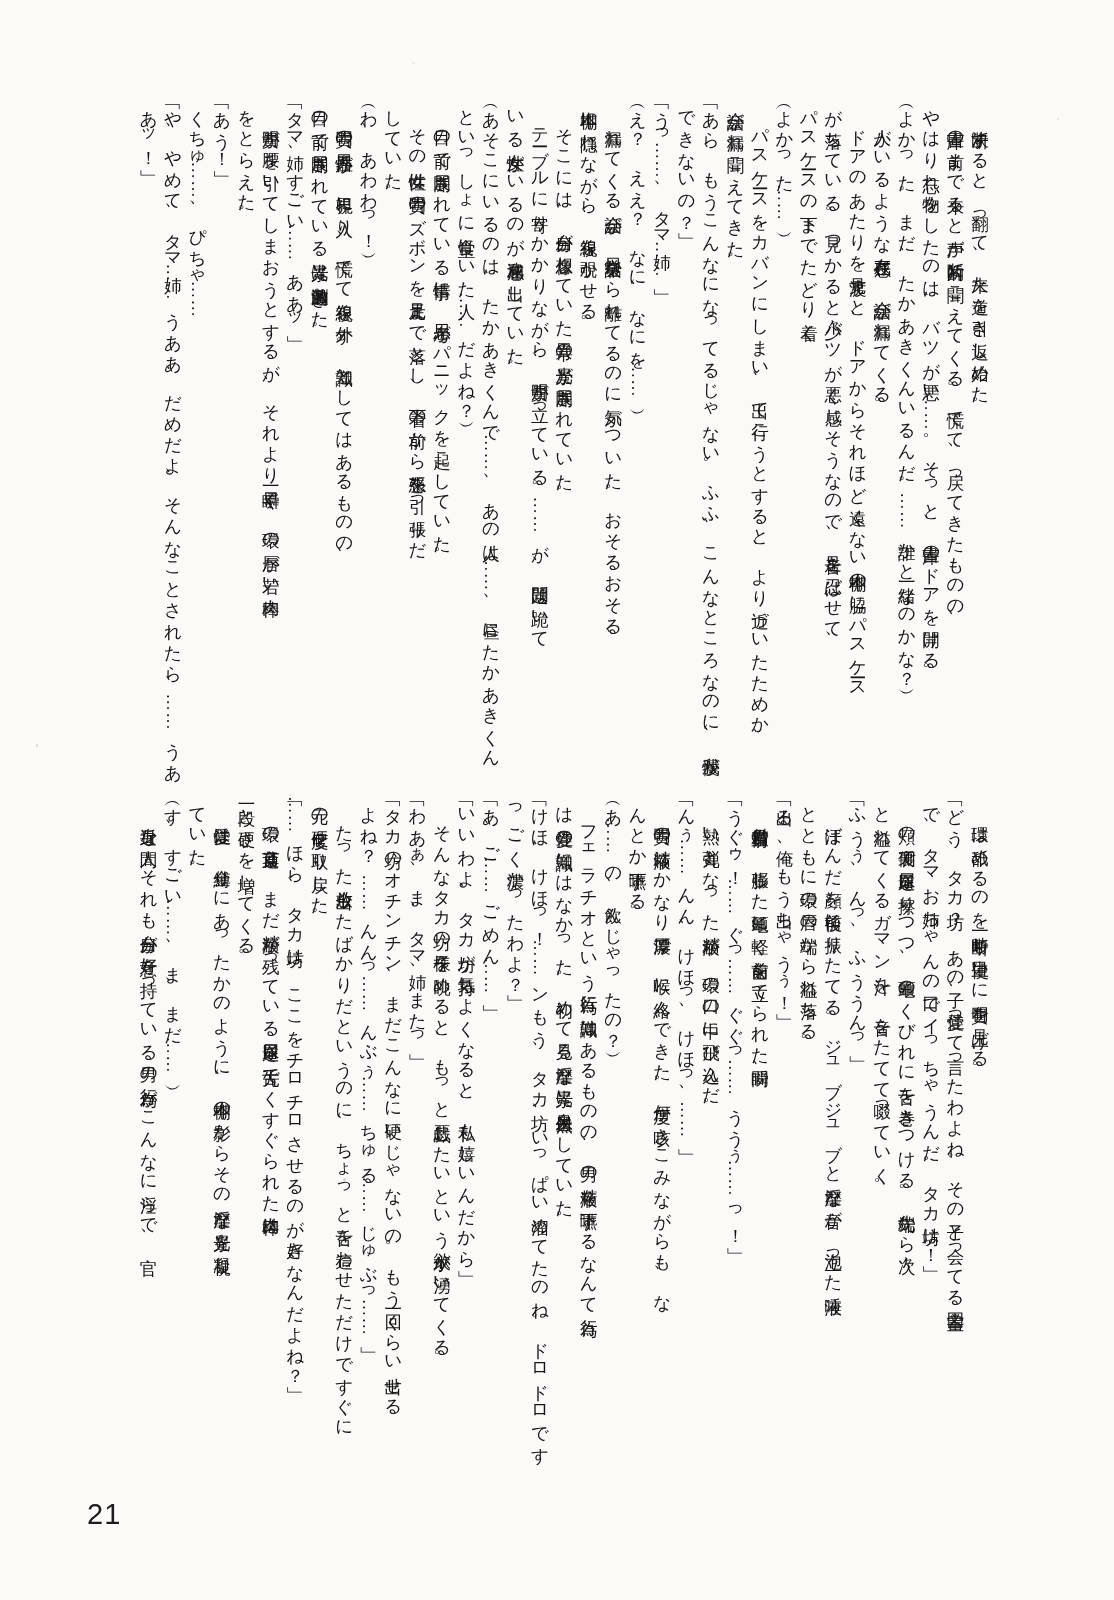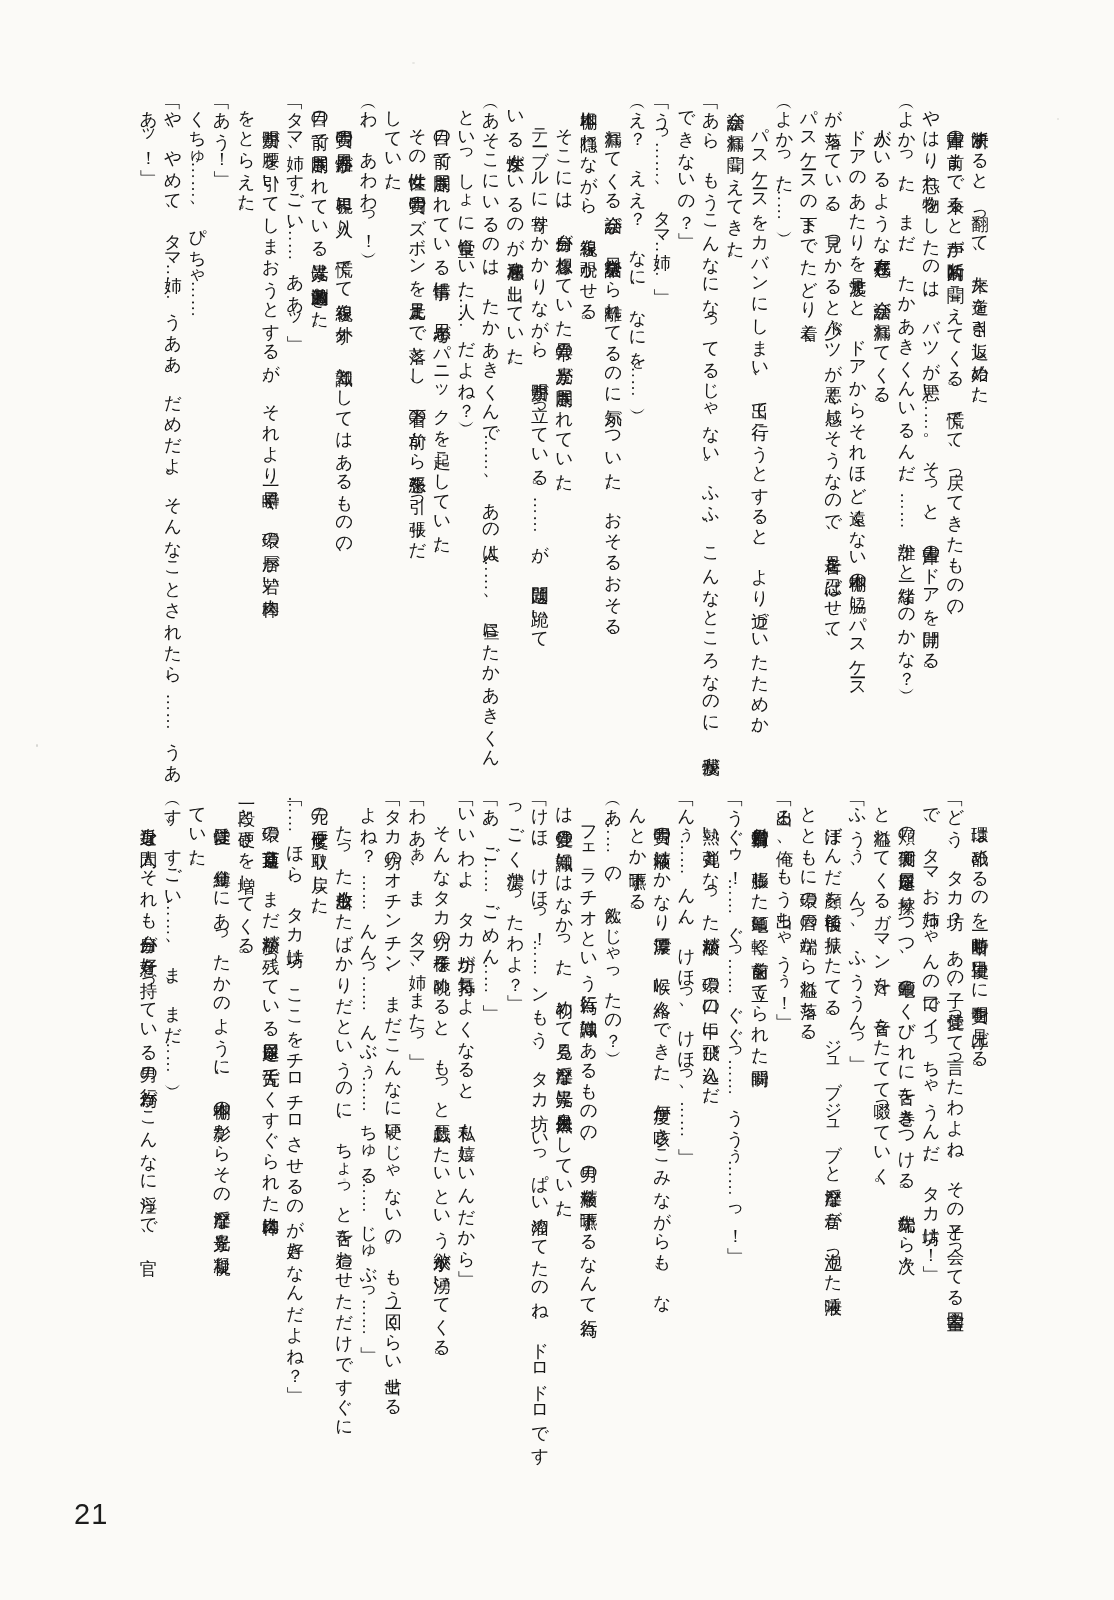--- a/index.html
+++ b/index.html
@@ -30,21 +30,21 @@
   }
   .band p {
     margin: 0;
     padding: 0;
   }
   .band-top    { top: 98px;  height: 658px; }
   .band-bottom { top: 795px; height: 658px; }
 
   .page-number {
     position: absolute;
-    left: 74px;
+    left: 87px;
     top: 1498px;
     font-family: "Liberation Sans", "DejaVu Sans", sans-serif;
     font-size: 29px;
     font-weight: 500;
     color: #1c1c1c;
     letter-spacing: 1px;
   }
 
   
   .speck {

